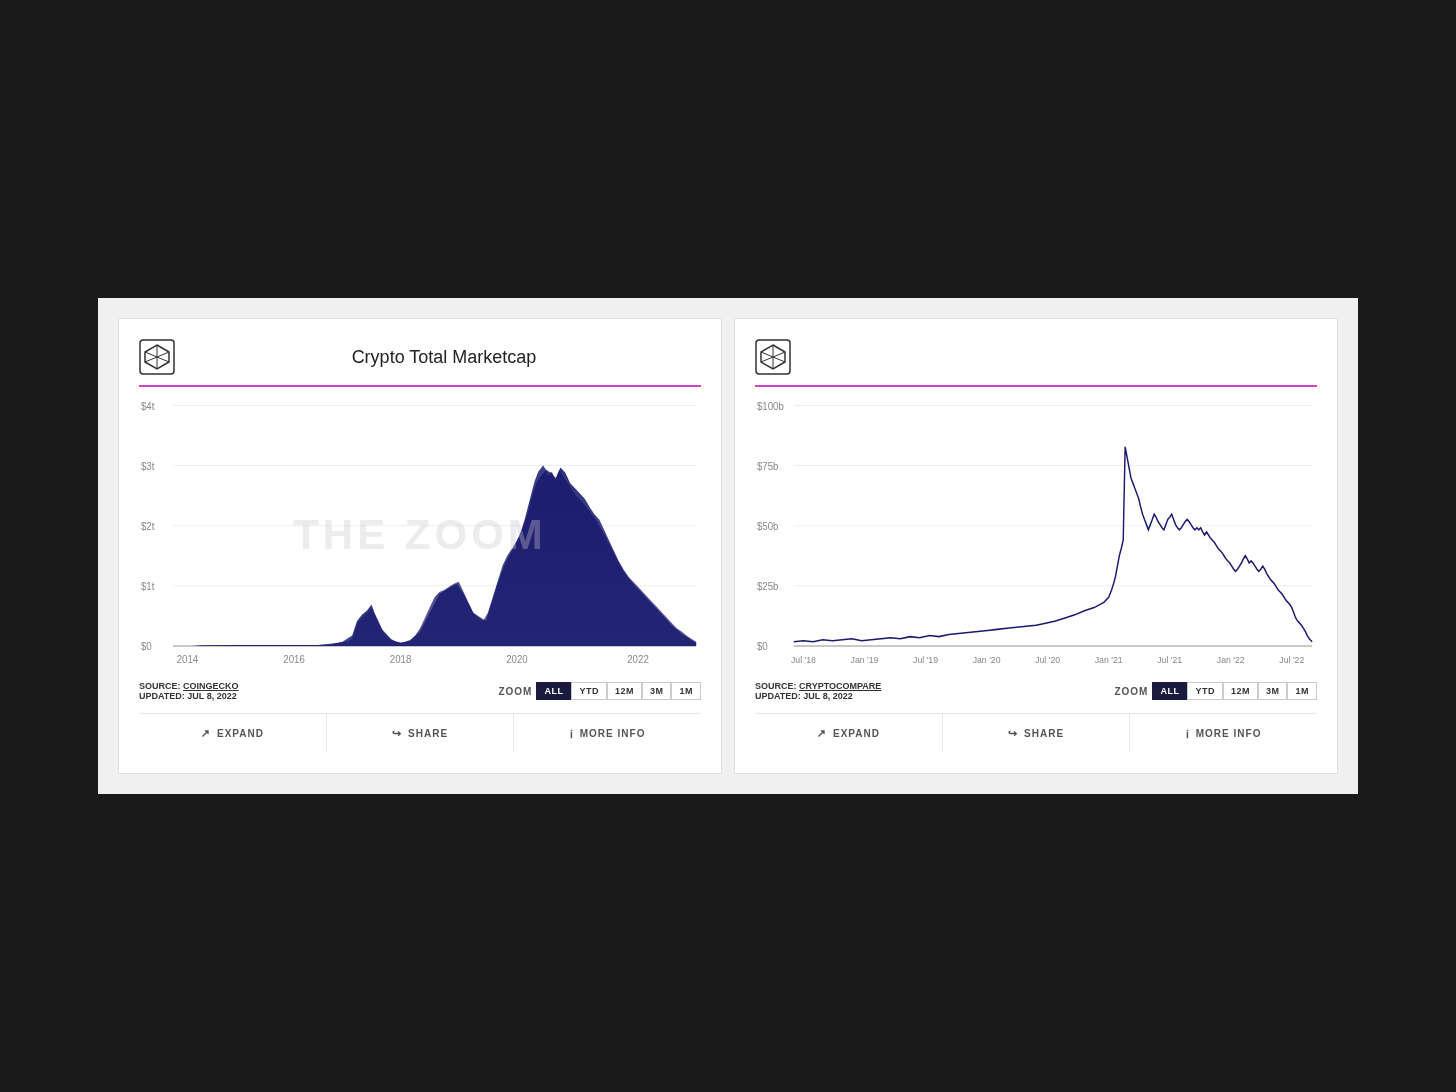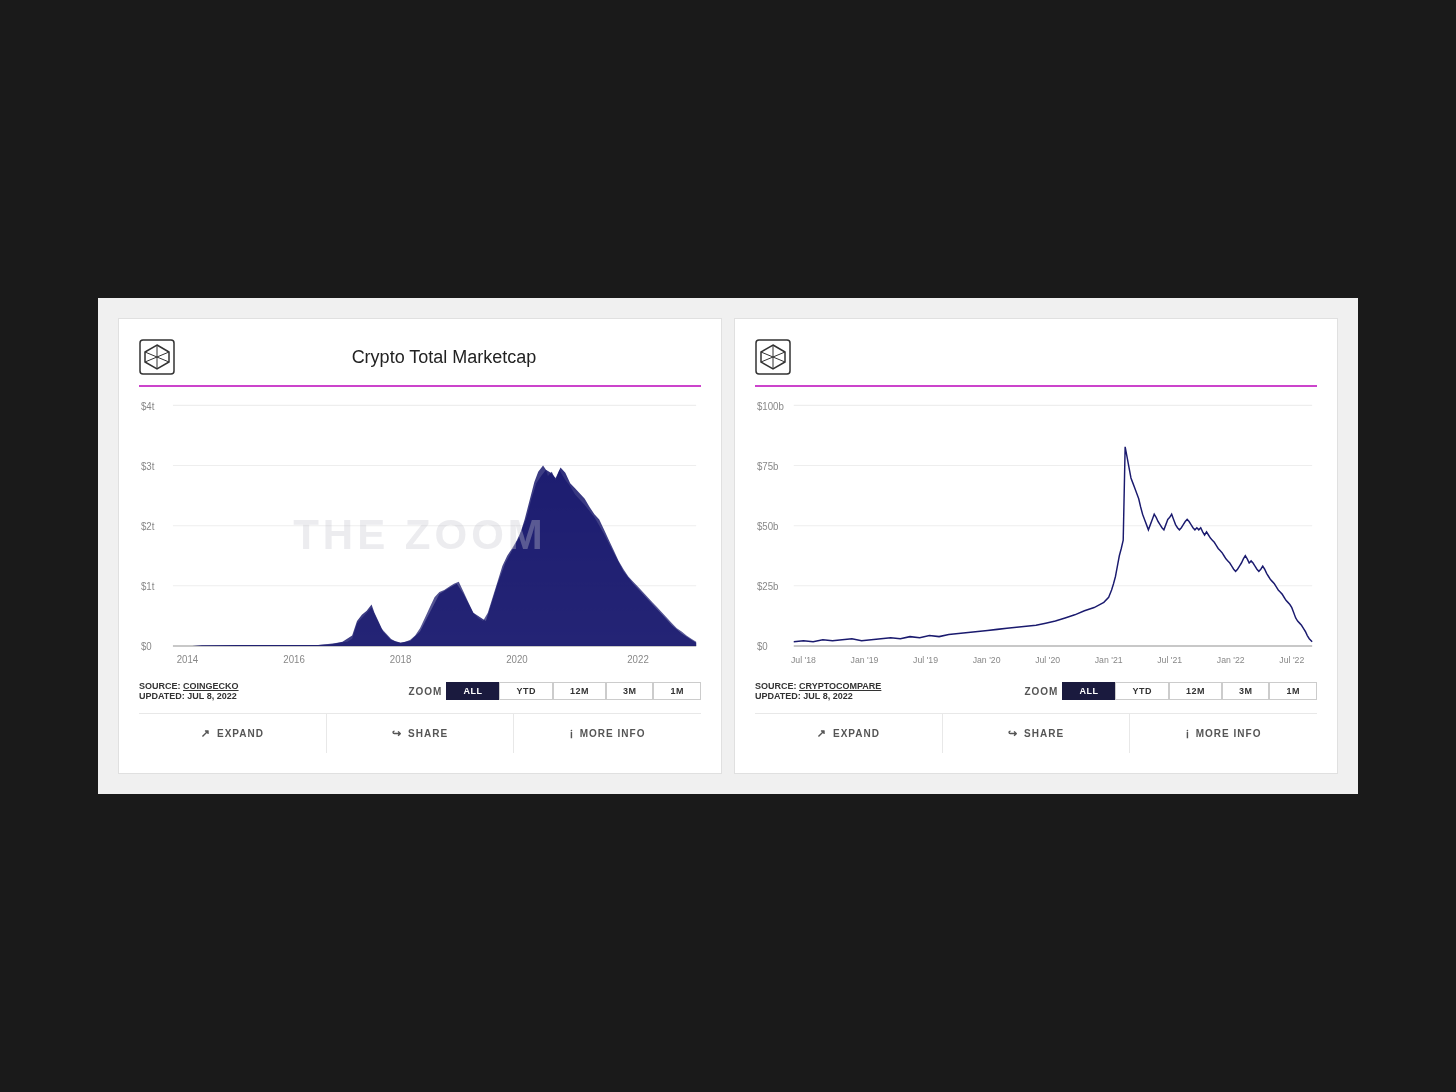--- a/index.html
+++ b/index.html
@@ -95,21 +95,21 @@
     .zoom-label {
       font-size: 10px;
       font-weight: 700;
       color: #555;
       margin-right: 4px;
       letter-spacing: 1px;
     }
     .zoom-btn {
       font-size: 9px;
       font-weight: 700;
-      padding: 3px 16px;
+      padding: 3px 7px;
       border: 1px solid #ccc;
       background: #fff;
       color: #333;
       cursor: pointer;
       letter-spacing: 0.5px;
     }
     .zoom-btn.active {
       background: #1a1a3e;
       color: #fff;
       border-color: #1a1a3e;

